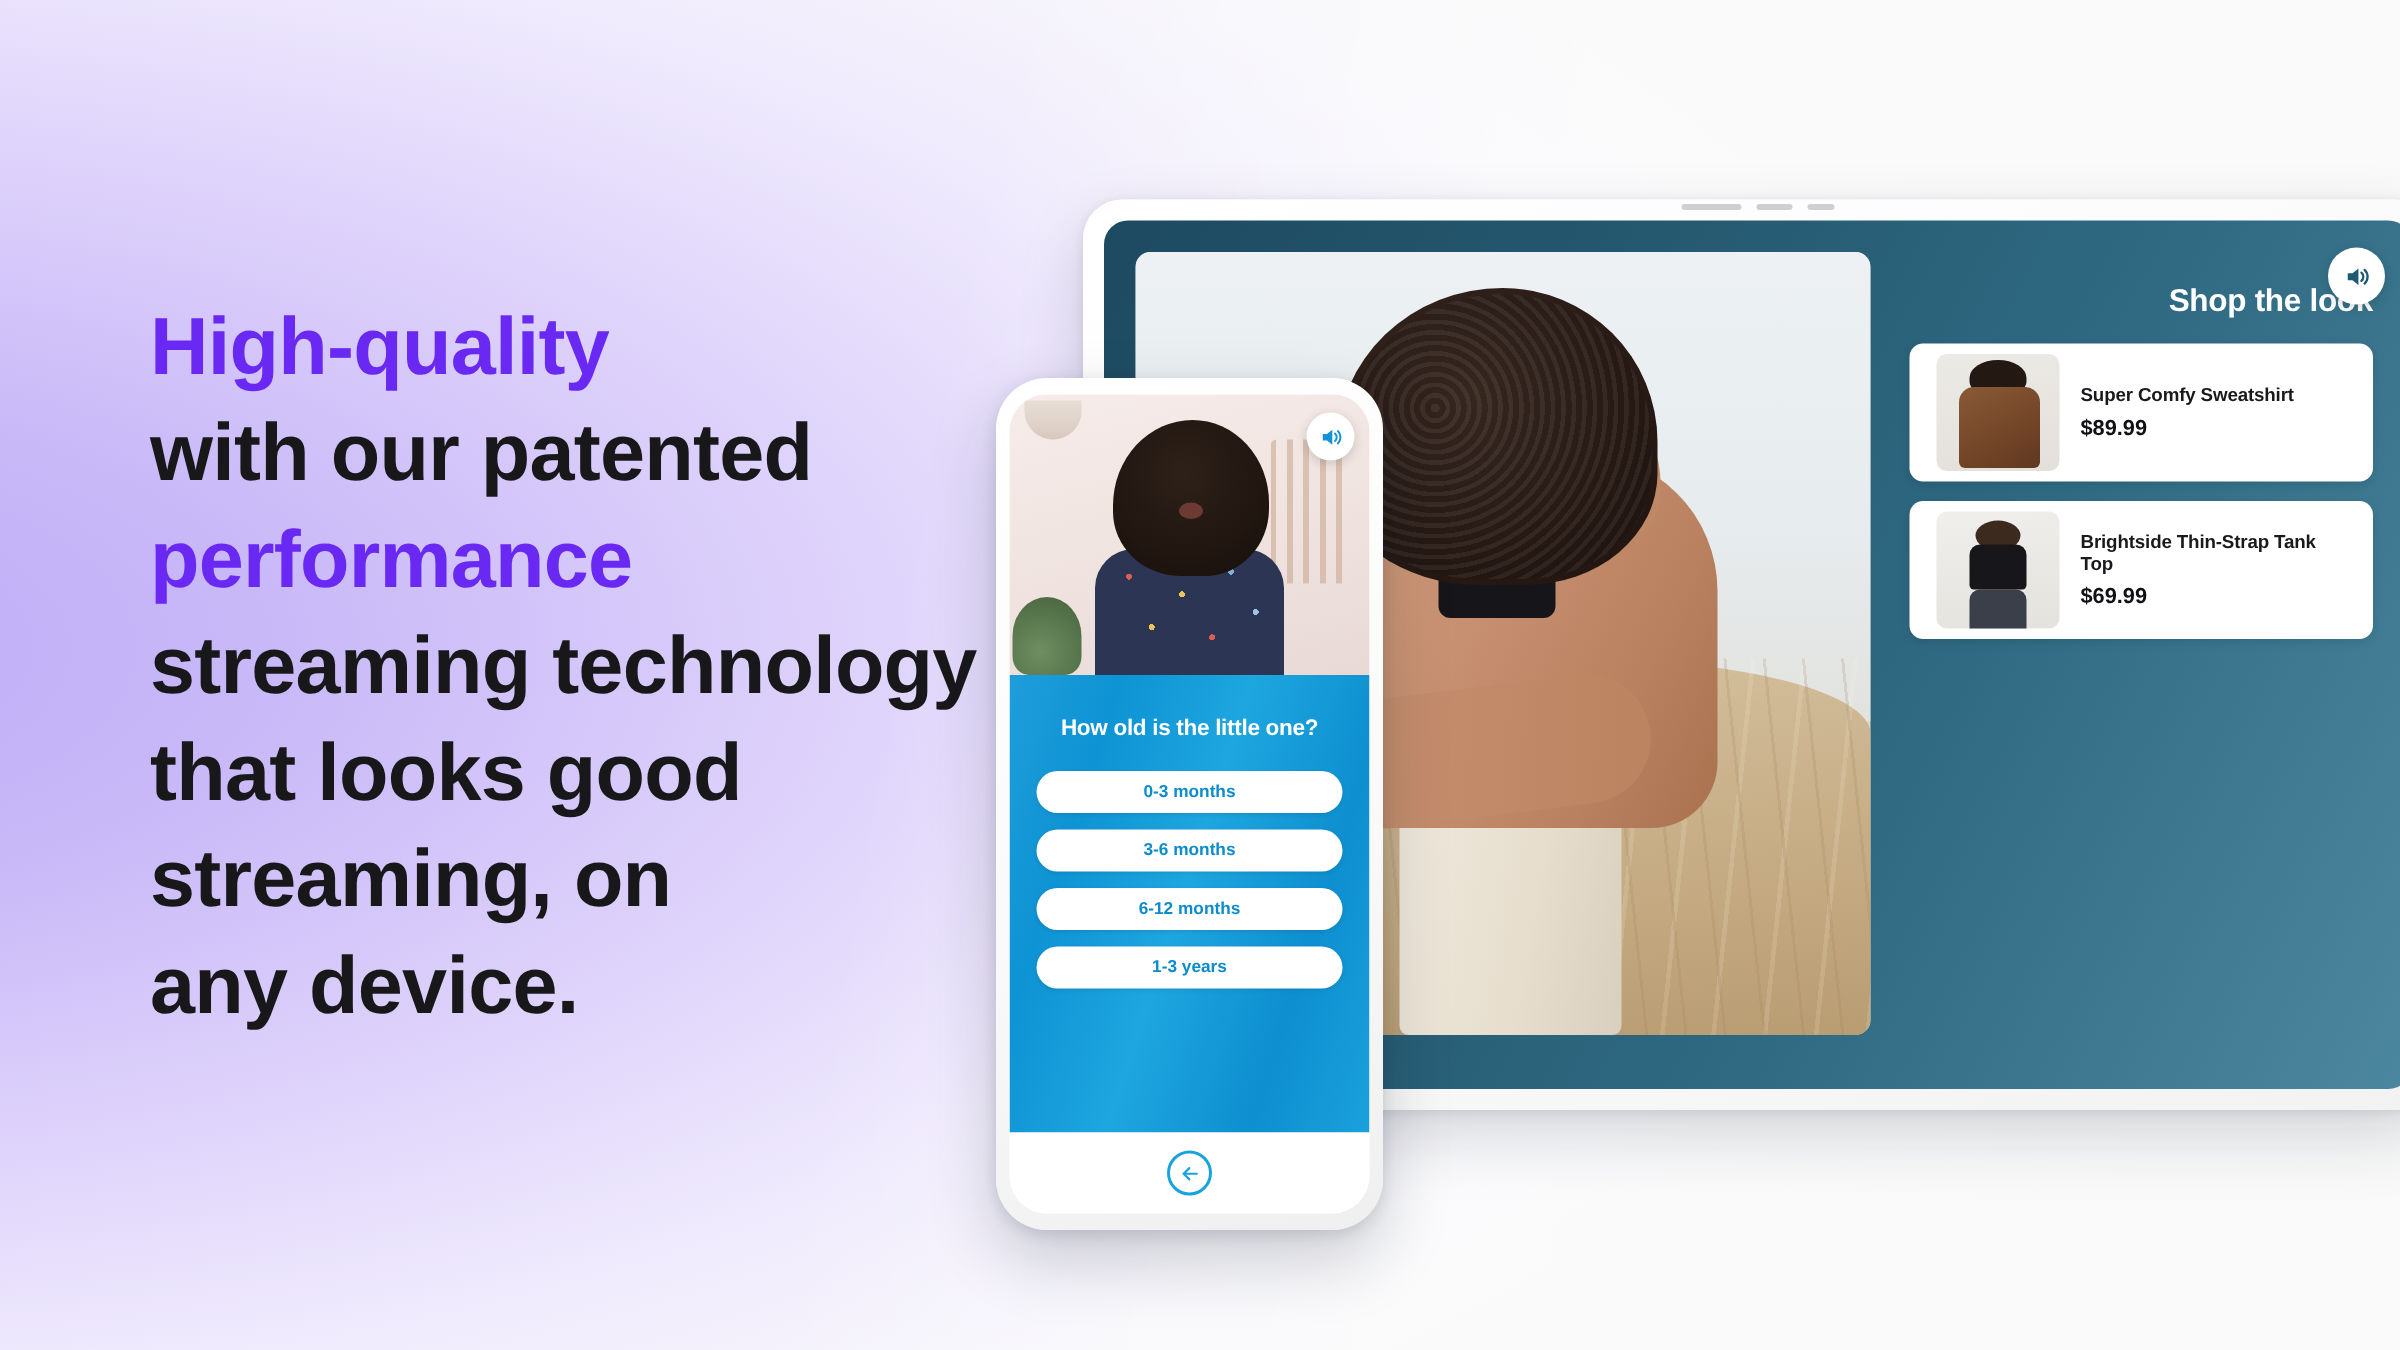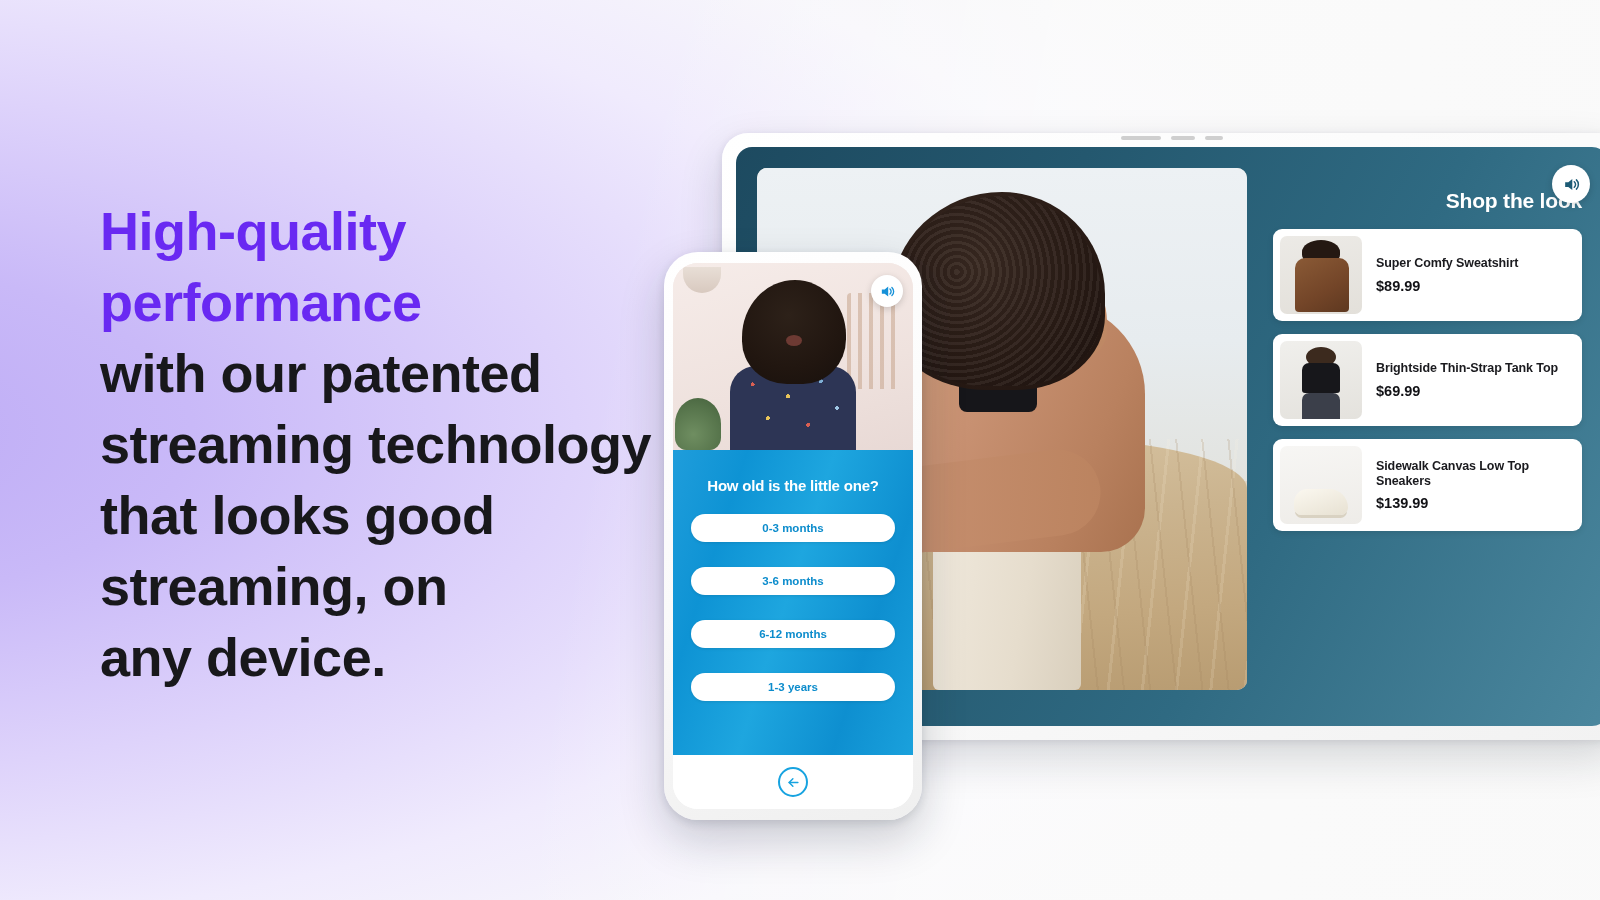--- a/index.html
+++ b/index.html
@@ -185,21 +185,21 @@
     letter-spacing: -0.2px;
     margin-bottom: 16px;
   }
   .prod-card {
     display: flex;
     align-items: center;
     background: #fff;
     border-radius: 9px;
     height: 92px;
     margin-bottom: 13px;
-    padding: 7px;
+    padding: 18px;
     box-shadow: 0 2px 6px rgba(0,0,0,.10);
     overflow: hidden;
   }
   .prod-thumb {
     width: 82px; height: 78px;
     border-radius: 7px;
     flex: none;
     margin-right: 14px;
     background: #efeeec;
     position: relative;
@@ -336,21 +336,21 @@
   }
   .quiz-opt {
     background: #fff;
     color: #0c8ccc;
     font-size: 11.5px;
     font-weight: 700;
     text-align: center;
     border-radius: 999px;
     height: 28px;
     line-height: 28px;
-    margin-bottom: 25px;
+    margin-bottom: 11px;
     box-shadow: 0 1px 3px rgba(0,0,0,.10);
   }
   .ph-bottombar {
     height: 54px;
     flex: none;
     background: #fff;
     display: flex;
     align-items: center;
     justify-content: center;
   }
@@ -378,22 +378,22 @@
 </head>
 <body>
 
 <div id="stage">
 
   <div class="bg-wash"></div>
   <div class="bg-sheen"></div>
 
   <div class="copy">
     <div class="copy-line accent">High-quality</div>
+    <div class="copy-line">with our patented</div>
     <div class="copy-line accent">performance</div>
-    <div class="copy-line">with our patented</div>
     <div class="copy-line">streaming technology</div>
     <div class="copy-line">that looks good</div>
     <div class="copy-line">streaming, on</div>
     <div class="copy-line">any device.</div>
   </div>
 
   <div class="tablet">
     <div class="tablet-notch">
         <i></i>
         <i></i>
@@ -437,27 +437,20 @@
 
         <div class="prod-card">
           <div class="prod-thumb t2"></div>
           <div class="prod-info">
             <div class="prod-name">Brightside Thin-Strap Tank Top</div>
             <div class="prod-price">$69.99</div>
           </div>
         </div>
 
 
-        <div class="prod-card">
-          <div class="prod-thumb t4"></div>
-          <div class="prod-info">
-            <div class="prod-name">Sidewalk Canvas Low Top Sneakers</div>
-            <div class="prod-price">$139.99</div>
-          </div>
-        </div>
       </div>
 
     </div>
   </div>
 
   <div class="phone">
     <div class="phone-screen">
 
       <div class="ph-video">
         <div class="ph-wall"></div>

